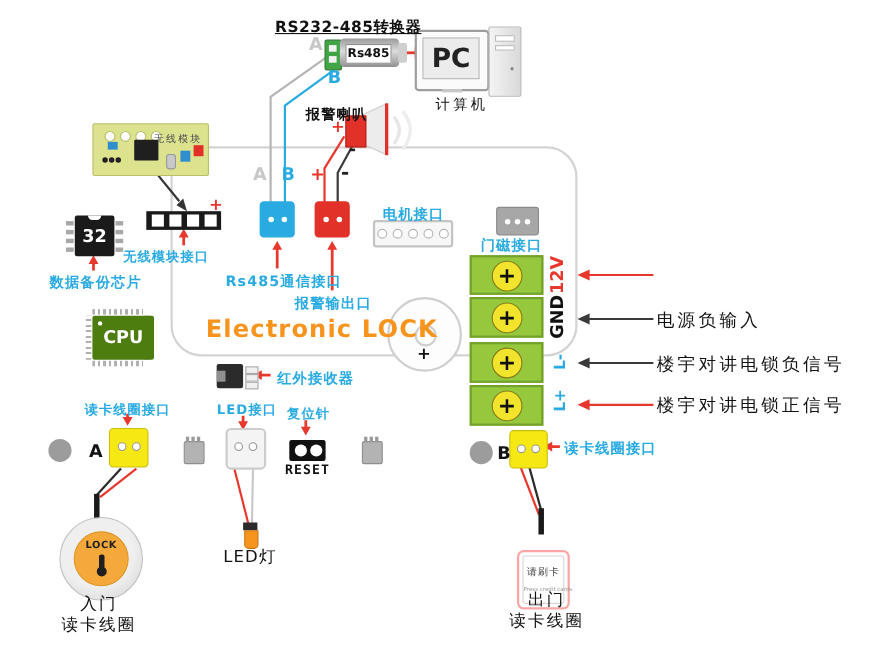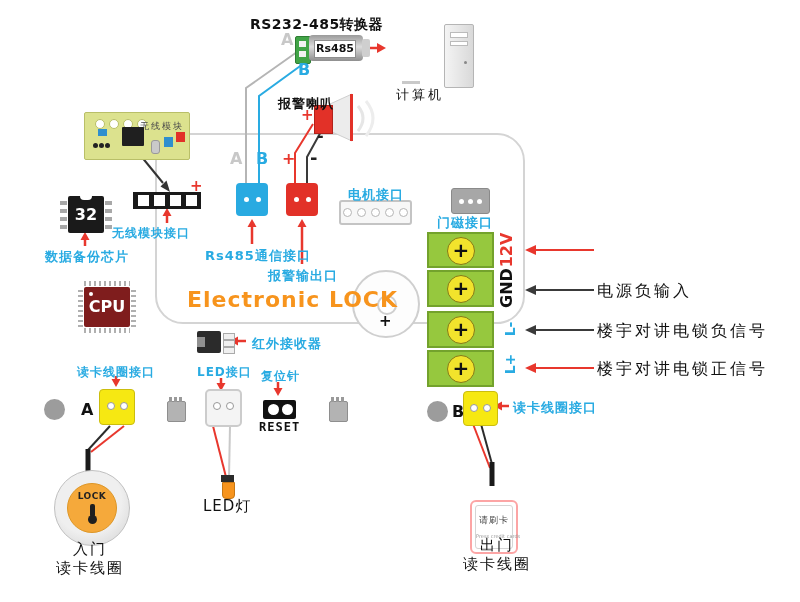--- a/index.html
+++ b/index.html
@@ -108,34 +108,38 @@
     <line x1="88" y1="449" x2="88" y2="473" stroke="#1a1a1a" stroke-width="5"></line>
 
     <polyline points="213,426 226,477" fill="none" stroke="#e8372d" stroke-width="2"></polyline>
     <polyline points="230,426 229,477" fill="none" stroke="#c9c9c9" stroke-width="2"></polyline>
 
     <polyline points="473,424 490,468" fill="none" stroke="#e8372d" stroke-width="2"></polyline>
     <polyline points="481,424 492,464" fill="none" stroke="#2b2b2b" stroke-width="2"></polyline>
     <line x1="492" y1="462" x2="492" y2="486" stroke="#1a1a1a" stroke-width="5"></line>
   </svg>
 
-  <div class="abs nowrap" style="left:250px;top:16px;z-index:4;font-size:14px;font-weight:bold;letter-spacing:0.5px;">RS232-485转换器</div>
+  <div class="abs nowrap" style="left:250px;top:16px;z-index:4;font-size:14px;font-weight:bold;letter-spacing:0.5px;text-decoration:underline;">RS232-485转换器</div>
   <div class="bus-letter" style="left:281px;top:30px;color:#c8c8c8;">A</div>
   <div class="comp" style="left:295px;top:36px;width:14px;height:26px;background:#41a447;border:1px solid #2e7d33;border-radius:2px;">
     <div style="position:absolute;left:3px;top:4px;width:7px;height:6px;background:#f2f2f2;"></div>
     <div style="position:absolute;left:3px;top:14px;width:7px;height:6px;background:#f2f2f2;"></div>
   </div>
   <div class="comp" style="left:309px;top:35px;width:54px;height:26px;border-radius:4px;
        background:linear-gradient(180deg,#9a9a9a,#dcdcdc 45%,#8f8f8f);">
     <div style="position:absolute;left:5px;top:5px;width:40px;height:16px;background:#fff;border:1px solid #8e8e8e;
                 font-size:11px;font-weight:bold;text-align:center;line-height:16px;">Rs485</div>
   </div>
   <div class="comp" style="left:362px;top:39px;width:8px;height:18px;background:#cfcfcf;border-radius:2px;"></div>
   <div class="bus-letter" style="left:298px;top:60px;color:#29abe2;">B</div>
 
+  <div class="comp" style="left:377px;top:27px;width:64px;height:52px;background:#fbfbfb;border:2px solid #9e9e9e;border-radius:4px;">
+    <div style="position:absolute;left:5px;top:5px;width:50px;height:36px;background:#ececec;border:1px solid #bbb;
+                font-size:24px;font-weight:bold;color:#222;text-align:center;line-height:36px;">PC</div>
+  </div>
   <div class="comp" style="left:402px;top:81px;width:18px;height:3px;background:#c9c9c9;"></div>
   <div class="comp" style="left:444px;top:24px;width:28px;height:62px;background:linear-gradient(90deg,#f4f4f4,#d9d9d9);border:1px solid #b5b5b5;border-radius:2px;">
     <div style="position:absolute;left:5px;top:7px;width:16px;height:4px;background:#fff;border:1px solid #bbb;"></div>
     <div style="position:absolute;left:5px;top:16px;width:16px;height:3px;background:#fff;border:1px solid #bbb;"></div>
     <div style="position:absolute;left:19px;top:36px;width:3px;height:3px;border-radius:50%;background:#888;"></div>
   </div>
   <div class="black-label" style="left:396px;top:86px;font-size:13px;letter-spacing:3px;">计算机</div>
 
   <div class="black-label" style="left:278px;top:95px;font-size:13px;font-weight:bold;letter-spacing:1px;">报警喇叭</div>
   <div class="comp" style="left:314px;top:105px;width:17px;height:27px;background:#e23128;border:1px solid #b3221b;"></div>
@@ -217,21 +221,21 @@
   <div class="abs nowrap" style="left:165px;top:287px;z-index:4;font-size:22px;font-weight:bold;color:#f7941d;letter-spacing:1px;margin-left:22px;">Electronic LOCK</div>
   <div class="comp" style="left:352px;top:270px;width:64px;height:64px;border-radius:50%;background:#fdfdfd;border:2px solid #cfcfcf;">
     <div style="position:absolute;left:23px;top:23px;width:16px;height:16px;border-radius:50%;background:#fff;border:2px solid #cfcfcf;"></div>
   </div>
   <div class="bus-letter" style="left:379px;top:312px;color:#111;font-size:15px;z-index:4;">+</div>
 
   <div class="pinstrip-h" style="left:84px;top:281px;width:46px;"></div>
   <div class="pinstrip-h" style="left:84px;top:328px;width:46px;"></div>
   <div class="pinstrip-v" style="left:78px;top:287px;height:40px;"></div>
   <div class="pinstrip-v" style="left:131px;top:287px;height:40px;"></div>
-  <div class="comp" style="left:84px;top:287px;width:46px;height:40px;background:#7f1d1d;border-radius:2px;
+  <div class="comp" style="left:84px;top:287px;width:56px;height:40px;background:#4d7c0f;border-radius:2px;
        color:#fff;font-size:16px;font-weight:bold;text-align:center;line-height:40px;">CPU</div>
   <div class="comp" style="left:89px;top:292px;width:4px;height:4px;border-radius:50%;background:#fff;"></div>
 
   <div class="tcell" style="top:232px;">
     <div class="screw">+</div>
   </div>
   <div class="tcell" style="top:270px;height:37px;">
     <div class="screw">+</div>
   </div>
   <div class="tcell" style="top:311px;height:37px;">

